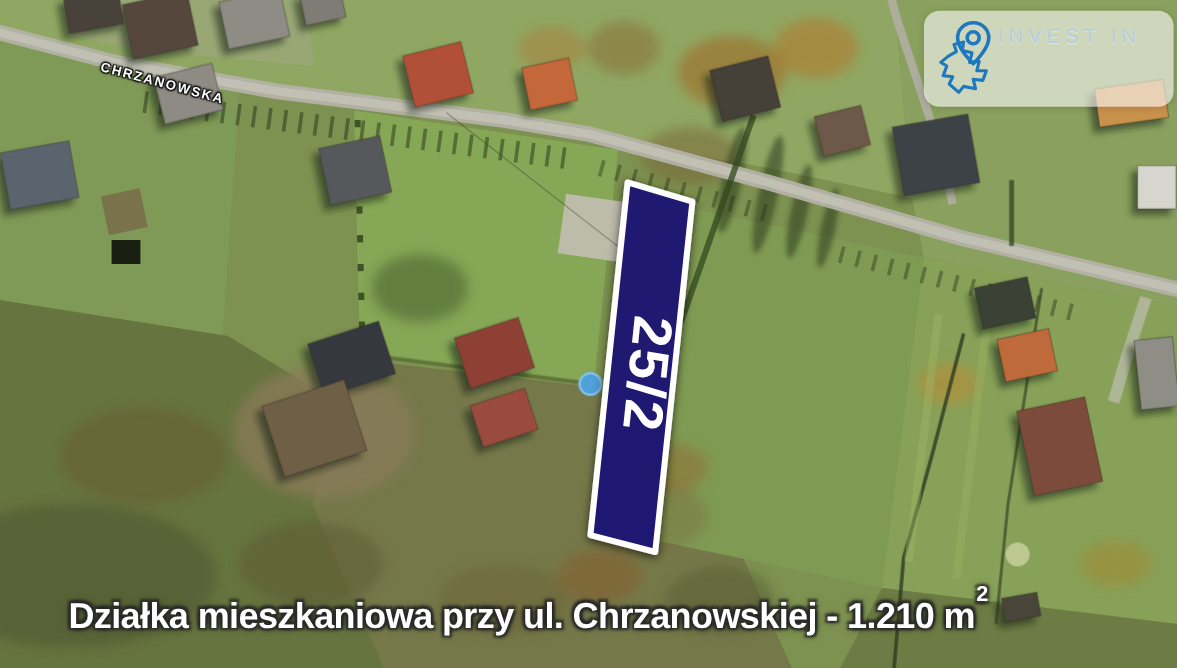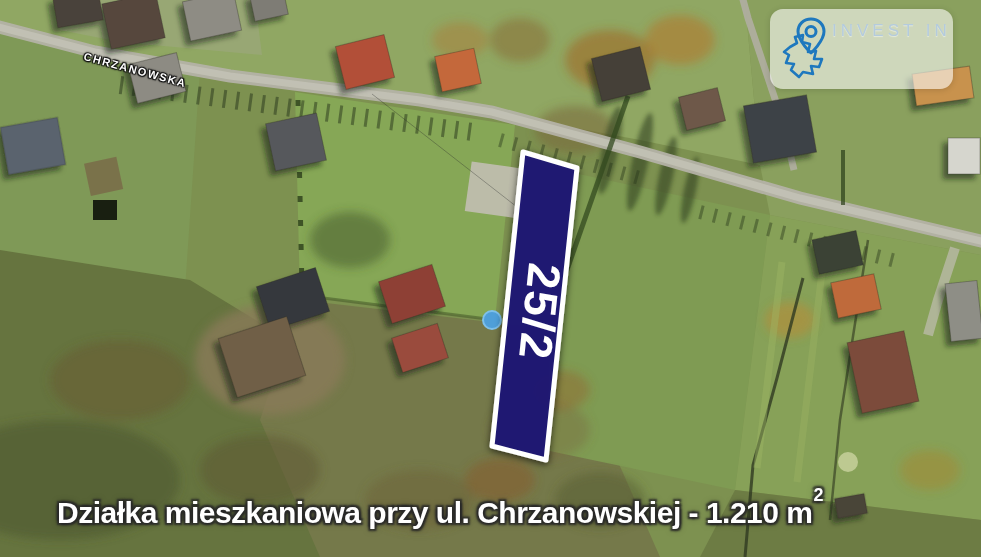--- a/index.html
+++ b/index.html
@@ -18,21 +18,21 @@
   
   .street-label{
     position:absolute;left:84px;top:50px;
     transform:rotate(15deg);transform-origin:left center;
     color:#fff;font-size:11px;font-weight:bold;letter-spacing:1.6px;
     text-shadow:-1px -1px 1px #111,1px -1px 1px #111,-1px 1px 1px #111,1px 1px 1px #111,0 0 3px #000;
     white-space:nowrap;
   }
   
   .logo-card{
-    position:absolute;left:770px;top:9px;width:183px;height:80px;
+    position:absolute;left:770px;top:9px;width:208px;height:80px;
     background:rgba(255,255,255,0.58);
     border-radius:13px;
     box-shadow:0 1px 6px rgba(0,0,0,0.15);
   }
   .logo-pin{position:absolute;left:10px;top:8px;}
   .logo-text{position:absolute;left:62px;top:13px;line-height:1;}
   .logo-line1{
     font-size:17px;font-weight:400;letter-spacing:4px;color:#b4cbdd;
     text-shadow:0 1px 1px rgba(255,255,255,.5);
     white-space:nowrap;

